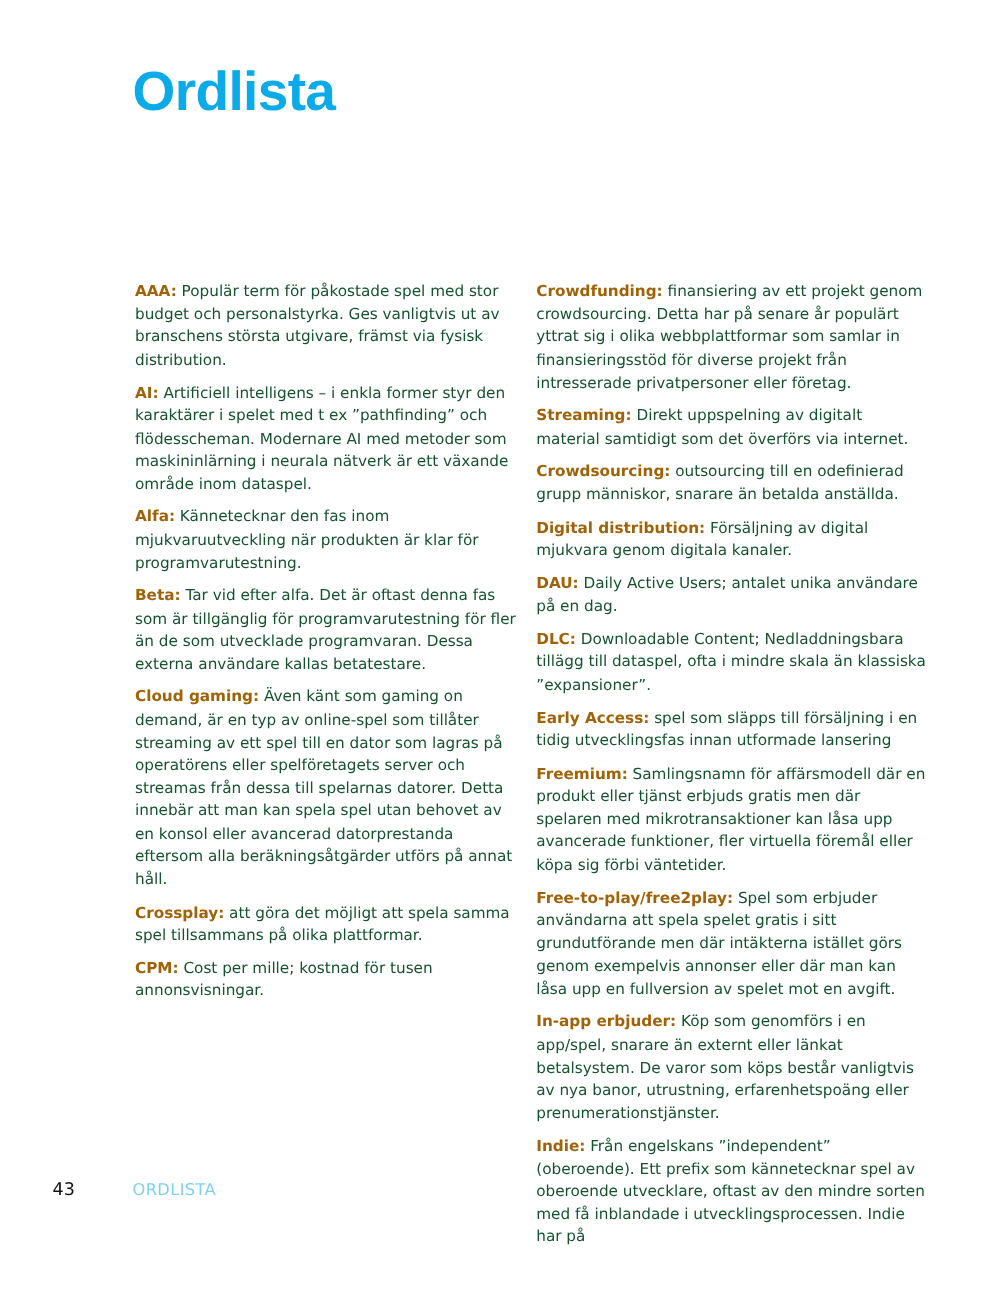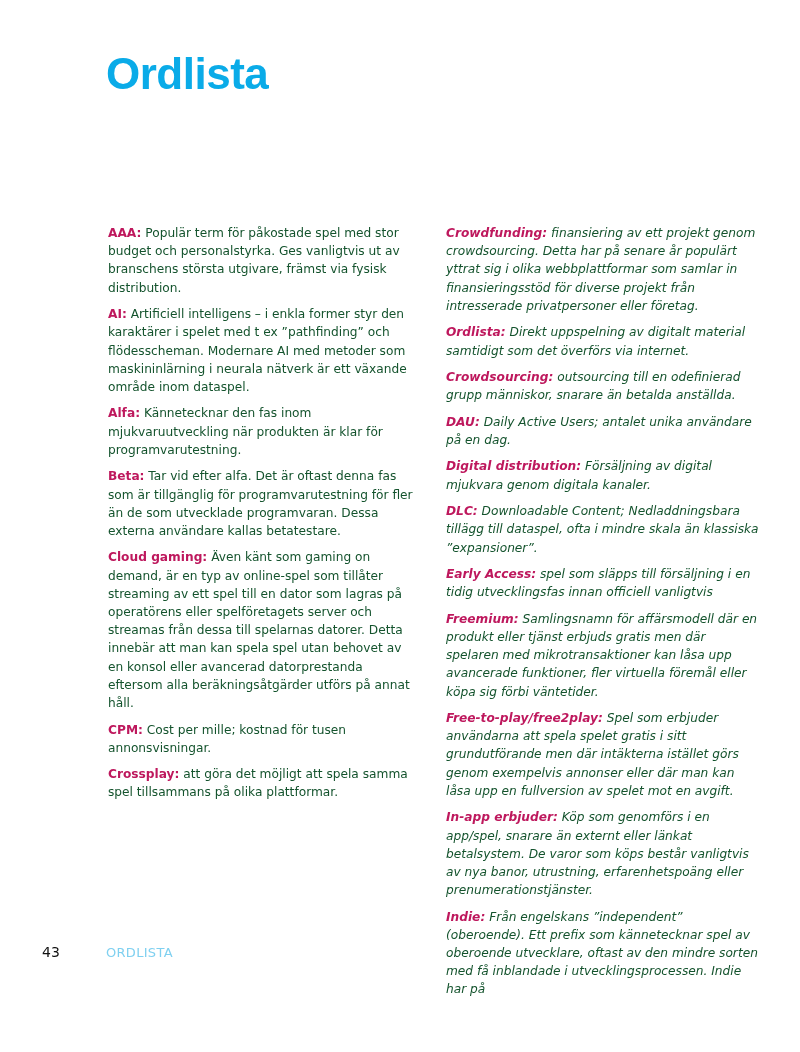--- a/index.html
+++ b/index.html
@@ -27,27 +27,27 @@
     color: #0aabe8;
     letter-spacing: -0.5px;
   }
   .column {
     position: absolute;
     top: 224px;
     font-size: 12.2px;
     line-height: 18.2px;
   }
   .col-left { left: 108px; width: 310px; }
-  .col-right { left: 446px; width: 314px; font-style: italic; }
+  .col-right { left: 429px; width: 314px; }
   .entry {
     margin: 0 0 8.3px 0;
   }
   .term {
     font-weight: 700;
-    color: #be185d;
+    color: #a16207;
   }
   .definition {
     color: #14532d;
   }
   .page-number {
     position: absolute;
     left: 42px;
     top: 944px;
     font-family: "DejaVu Sans", sans-serif;
     font-size: 14px;
@@ -68,32 +68,32 @@
 <body>
 
 <h1 class="page-title">Ordlista</h1>
 
 <div class="column col-left">
   <p class="entry"><span class="term">AAA:</span> <span class="definition">Populär term för påkostade spel med stor budget och personalstyrka. Ges vanligtvis ut av branschens största utgivare, främst via fysisk distribution.</span></p>
   <p class="entry"><span class="term">AI:</span> <span class="definition">Artificiell intelligens – i enkla former styr den karaktärer i spelet med t ex ”pathfinding” och flödesscheman. Modernare AI med metoder som maskininlärning i neurala nätverk är ett växande område inom dataspel.</span></p>
   <p class="entry"><span class="term">Alfa:</span> <span class="definition">Kännetecknar den fas inom mjukvaruutveckling när produkten är klar för programvarutestning.</span></p>
   <p class="entry"><span class="term">Beta:</span> <span class="definition">Tar vid efter alfa. Det är oftast denna fas som är tillgänglig för programvarutestning för fler än de som utvecklade programvaran. Dessa externa användare kallas betatestare.</span></p>
   <p class="entry"><span class="term">Cloud gaming:</span> <span class="definition">Även känt som gaming on demand, är en typ av online-spel som tillåter streaming av ett spel till en dator som lagras på operatörens eller spelföretagets server och streamas från dessa till spelarnas datorer. Detta innebär att man kan spela spel utan behovet av en konsol eller avancerad datorprestanda eftersom alla beräkningsåtgärder utförs på annat håll.</span></p>
+  <p class="entry"><span class="term">Crossplay:</span> <span class="definition">att göra det möjligt att spela samma spel tillsammans på olika plattformar.</span></p>
   <p class="entry"><span class="term">CPM:</span> <span class="definition">Cost per mille; kostnad för tusen annonsvisningar.</span></p>
-  <p class="entry"><span class="term">Crossplay:</span> <span class="definition">att göra det möjligt att spela samma spel tillsammans på olika plattformar.</span></p>
 </div>
 
 <div class="column col-right">
   <p class="entry"><span class="term">Crowdfunding:</span> <span class="definition">finansiering av ett projekt genom crowdsourcing. Detta har på senare år populärt yttrat sig i olika webbplattformar som samlar in finansieringsstöd för diverse projekt från intresserade privatpersoner eller företag.</span></p>
-  <p class="entry"><span class="term">Ordlista:</span> <span class="definition">Direkt uppspelning av digitalt material samtidigt som det överförs via internet.</span></p>
+  <p class="entry"><span class="term">Streaming:</span> <span class="definition">Direkt uppspelning av digitalt material samtidigt som det överförs via internet.</span></p>
   <p class="entry"><span class="term">Crowdsourcing:</span> <span class="definition">outsourcing till en odefinierad grupp människor, snarare än betalda anställda.</span></p>
+  <p class="entry"><span class="term">Digital distribution:</span> <span class="definition">Försäljning av digital mjukvara genom digitala kanaler.</span></p>
   <p class="entry"><span class="term">DAU:</span> <span class="definition">Daily Active Users; antalet unika användare på en dag.</span></p>
-  <p class="entry"><span class="term">Digital distribution:</span> <span class="definition">Försäljning av digital mjukvara genom digitala kanaler.</span></p>
   <p class="entry"><span class="term">DLC:</span> <span class="definition">Downloadable Content; Nedladdningsbara tillägg till dataspel, ofta i mindre skala än klassiska ”expansioner”.</span></p>
-  <p class="entry"><span class="term">Early Access:</span> <span class="definition">spel som släpps till försäljning i en tidig utvecklingsfas innan officiell vanligtvis</span></p>
+  <p class="entry"><span class="term">Early Access:</span> <span class="definition">spel som släpps till försäljning i en tidig utvecklingsfas innan utformade lansering</span></p>
   <p class="entry"><span class="term">Freemium:</span> <span class="definition">Samlingsnamn för affärsmodell där en produkt eller tjänst erbjuds gratis men där spelaren med mikrotransaktioner kan låsa upp avancerade funktioner, fler virtuella föremål eller köpa sig förbi väntetider.</span></p>
   <p class="entry"><span class="term">Free-to-play/free2play:</span> <span class="definition"> Spel som erbjuder användarna att spela spelet gratis i sitt grundutförande men där intäkterna istället görs genom exempelvis annonser eller där man kan låsa upp en fullversion av spelet mot en avgift.</span></p>
   <p class="entry"><span class="term">In-app erbjuder:</span> <span class="definition">Köp som genomförs i en app/spel, snarare än externt eller länkat betalsystem. De varor som köps består vanligtvis av nya banor, utrustning, erfarenhetspoäng eller prenumerationstjänster.</span></p>
   <p class="entry"><span class="term">Indie:</span> <span class="definition">Från engelskans ”independent” (oberoende). Ett prefix som kännetecknar spel av oberoende utvecklare, oftast av den mindre sorten med få inblandade i utvecklingsprocessen. Indie har på</span></p>
 </div>
 
 <div class="page-number">43</div>
 <div class="section-label">ORDLISTA</div>
 
 </body></html>

